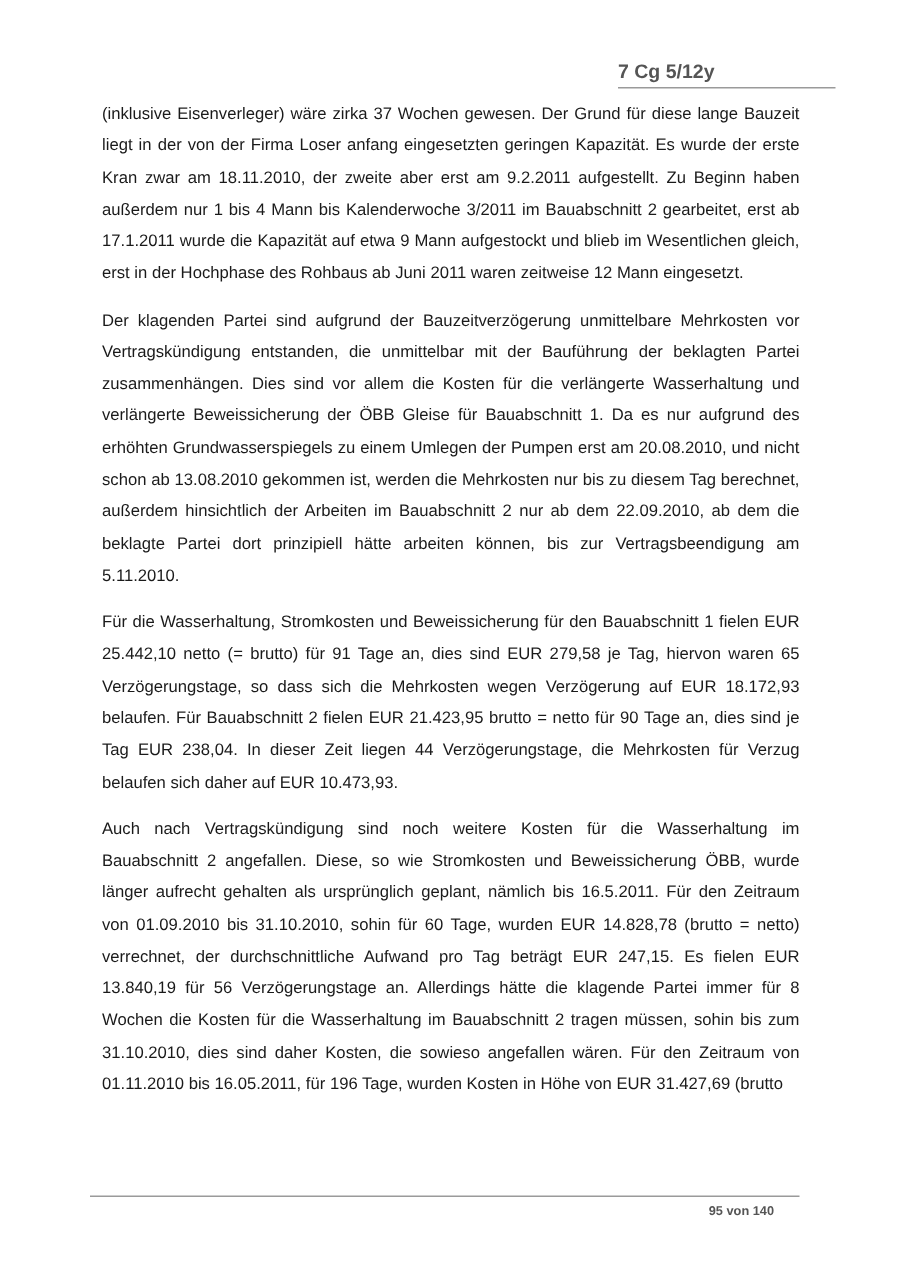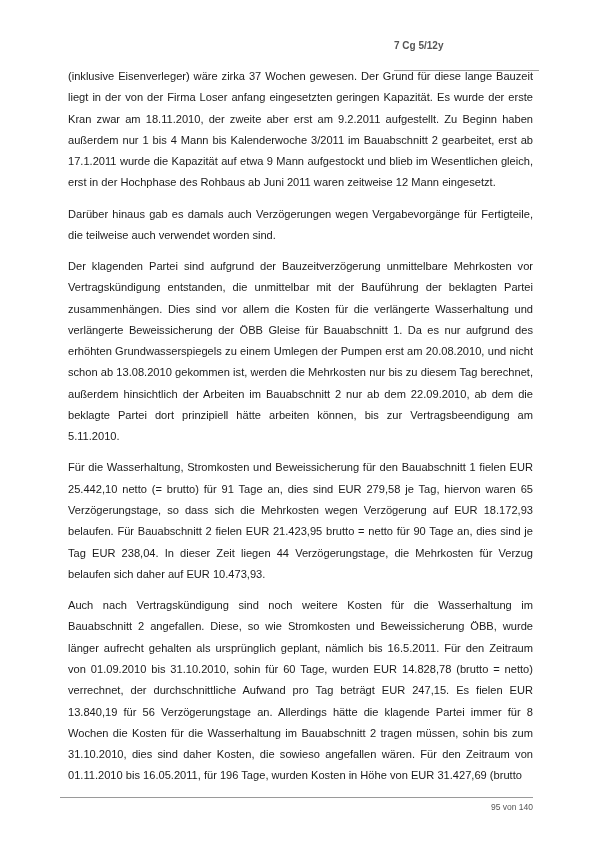--- a/index.html
+++ b/index.html
@@ -1,46 +1,45 @@
 <!DOCTYPE html>
 <html><head>
 <meta charset="utf-8">
 <style>
   html, body { margin: 0; padding: 0; background: #ffffff; }
   body { width: 600px; height: 849px; position: relative; overflow: hidden; }
   .page { position: absolute; left: 0; top: 0; width: 600px; height: 849px; background: #fff; }
   .header {
-    position: absolute; left: 394px; top: 40px; width: 145px;
-    font-family: "Liberation Sans", sans-serif; font-size: 10px; font-weight: bold;
-    color: #555; padding-bottom: 19px; border-bottom: 1px solid #9a9a9a;
+    position: absolute; left: 412px; top: 40px; width: 145px;
+    font-family: "Liberation Sans", sans-serif; font-size: 13px; font-weight: bold;
+    color: #555; padding-bottom: 3px; border-bottom: 1px solid #9a9a9a;
   }
   .body-text {
     position: absolute; left: 68px; top: 66px; width: 465px;
     font-family: "Liberation Sans", sans-serif; font-size: 11.1px; line-height: 21.3px;
     color: #1a1a1a; text-align: justify;
   }
   .body-text p { margin: 0 0 9.8px 0; }
   .footer-line {
     position: absolute; left: 60px; top: 797px; width: 473px; height: 0;
     border-top: 1px solid #9a9a9a;
   }
   .page-number {
-    position: absolute; right: 67px; top: 802px;
-    font-family: "Liberation Sans", sans-serif; font-size: 8.5px; color: #555; font-weight: normal;
+    position: absolute; right: 84px; top: 802px;
+    font-family: "Liberation Sans", sans-serif; font-size: 8.5px; color: #555; font-weight: bold;
   }
 </style>
 </head>
 <body>
 
 <div class="page">
   <div class="header">7 Cg 5/12y</div>
 
   <div class="body-text">
     <p>(inklusive Eisenverleger) wäre zirka 37 Wochen gewesen. Der Grund für diese lange Bauzeit liegt in der von der Firma Loser anfang eingesetzten geringen Kapazität. Es wurde der erste Kran zwar am 18.11.2010, der zweite aber erst am 9.2.2011 aufgestellt. Zu Beginn haben außerdem nur 1 bis 4 Mann bis Kalenderwoche 3/2011 im Bauabschnitt 2 gearbeitet, erst ab 17.1.2011 wurde die Kapazität auf etwa 9 Mann aufgestockt und blieb im Wesentlichen gleich, erst in der Hochphase des Rohbaus ab Juni 2011 waren zeitweise 12 Mann eingesetzt.</p>
-    <p>Darüber hinaus gab es damals auch Verzögerungen wegen Vergabevorgänge für Fertigteile, die teilweise auch verwendet worden sind.</p>
     <p>Der klagenden Partei sind aufgrund der Bauzeitverzögerung unmittelbare Mehrkosten vor Vertragskündigung entstanden, die unmittelbar mit der Bauführung der beklagten Partei zusammenhängen. Dies sind vor allem die Kosten für die verlängerte Wasserhaltung und verlängerte Beweissicherung der ÖBB Gleise für Bauabschnitt 1. Da es nur aufgrund des erhöhten Grundwasserspiegels zu einem Umlegen der Pumpen erst am 20.08.2010, und nicht schon ab 13.08.2010 gekommen ist, werden die Mehrkosten nur bis zu diesem Tag berechnet, außerdem hinsichtlich der Arbeiten im Bauabschnitt 2 nur ab dem 22.09.2010, ab dem die beklagte Partei dort prinzipiell hätte arbeiten können, bis zur Vertragsbeendigung am 5.11.2010.</p>
     <p>Für die Wasserhaltung, Stromkosten und Beweissicherung für den Bauabschnitt 1 fielen EUR 25.442,10 netto (= brutto) für 91 Tage an, dies sind EUR 279,58 je Tag, hiervon waren 65 Verzögerungstage, so dass sich die Mehrkosten wegen Verzögerung auf EUR 18.172,93 belaufen. Für Bauabschnitt 2 fielen EUR 21.423,95 brutto = netto für 90 Tage an, dies sind je Tag EUR 238,04. In dieser Zeit liegen 44 Verzögerungstage, die Mehrkosten für Verzug belaufen sich daher auf EUR 10.473,93.</p>
     <p>Auch nach Vertragskündigung sind noch weitere Kosten für die Wasserhaltung im Bauabschnitt 2 angefallen. Diese, so wie Stromkosten und Beweissicherung ÖBB, wurde länger aufrecht gehalten als ursprünglich geplant, nämlich bis 16.5.2011. Für den Zeitraum von 01.09.2010 bis 31.10.2010, sohin für 60 Tage, wurden EUR 14.828,78 (brutto = netto) verrechnet, der durchschnittliche Aufwand pro Tag beträgt EUR 247,15. Es fielen EUR 13.840,19 für 56 Verzögerungstage an. Allerdings hätte die klagende Partei immer für 8 Wochen die Kosten für die Wasserhaltung im Bauabschnitt 2 tragen müssen, sohin bis zum 31.10.2010, dies sind daher Kosten, die sowieso angefallen wären. Für den Zeitraum von 01.11.2010 bis 16.05.2011, für 196 Tage, wurden Kosten in Höhe von EUR 31.427,69 (brutto</p>
   </div>
 
   <div class="footer-line"></div>
   <div class="page-number">95 von 140</div>
 </div>
 
 </body></html>

